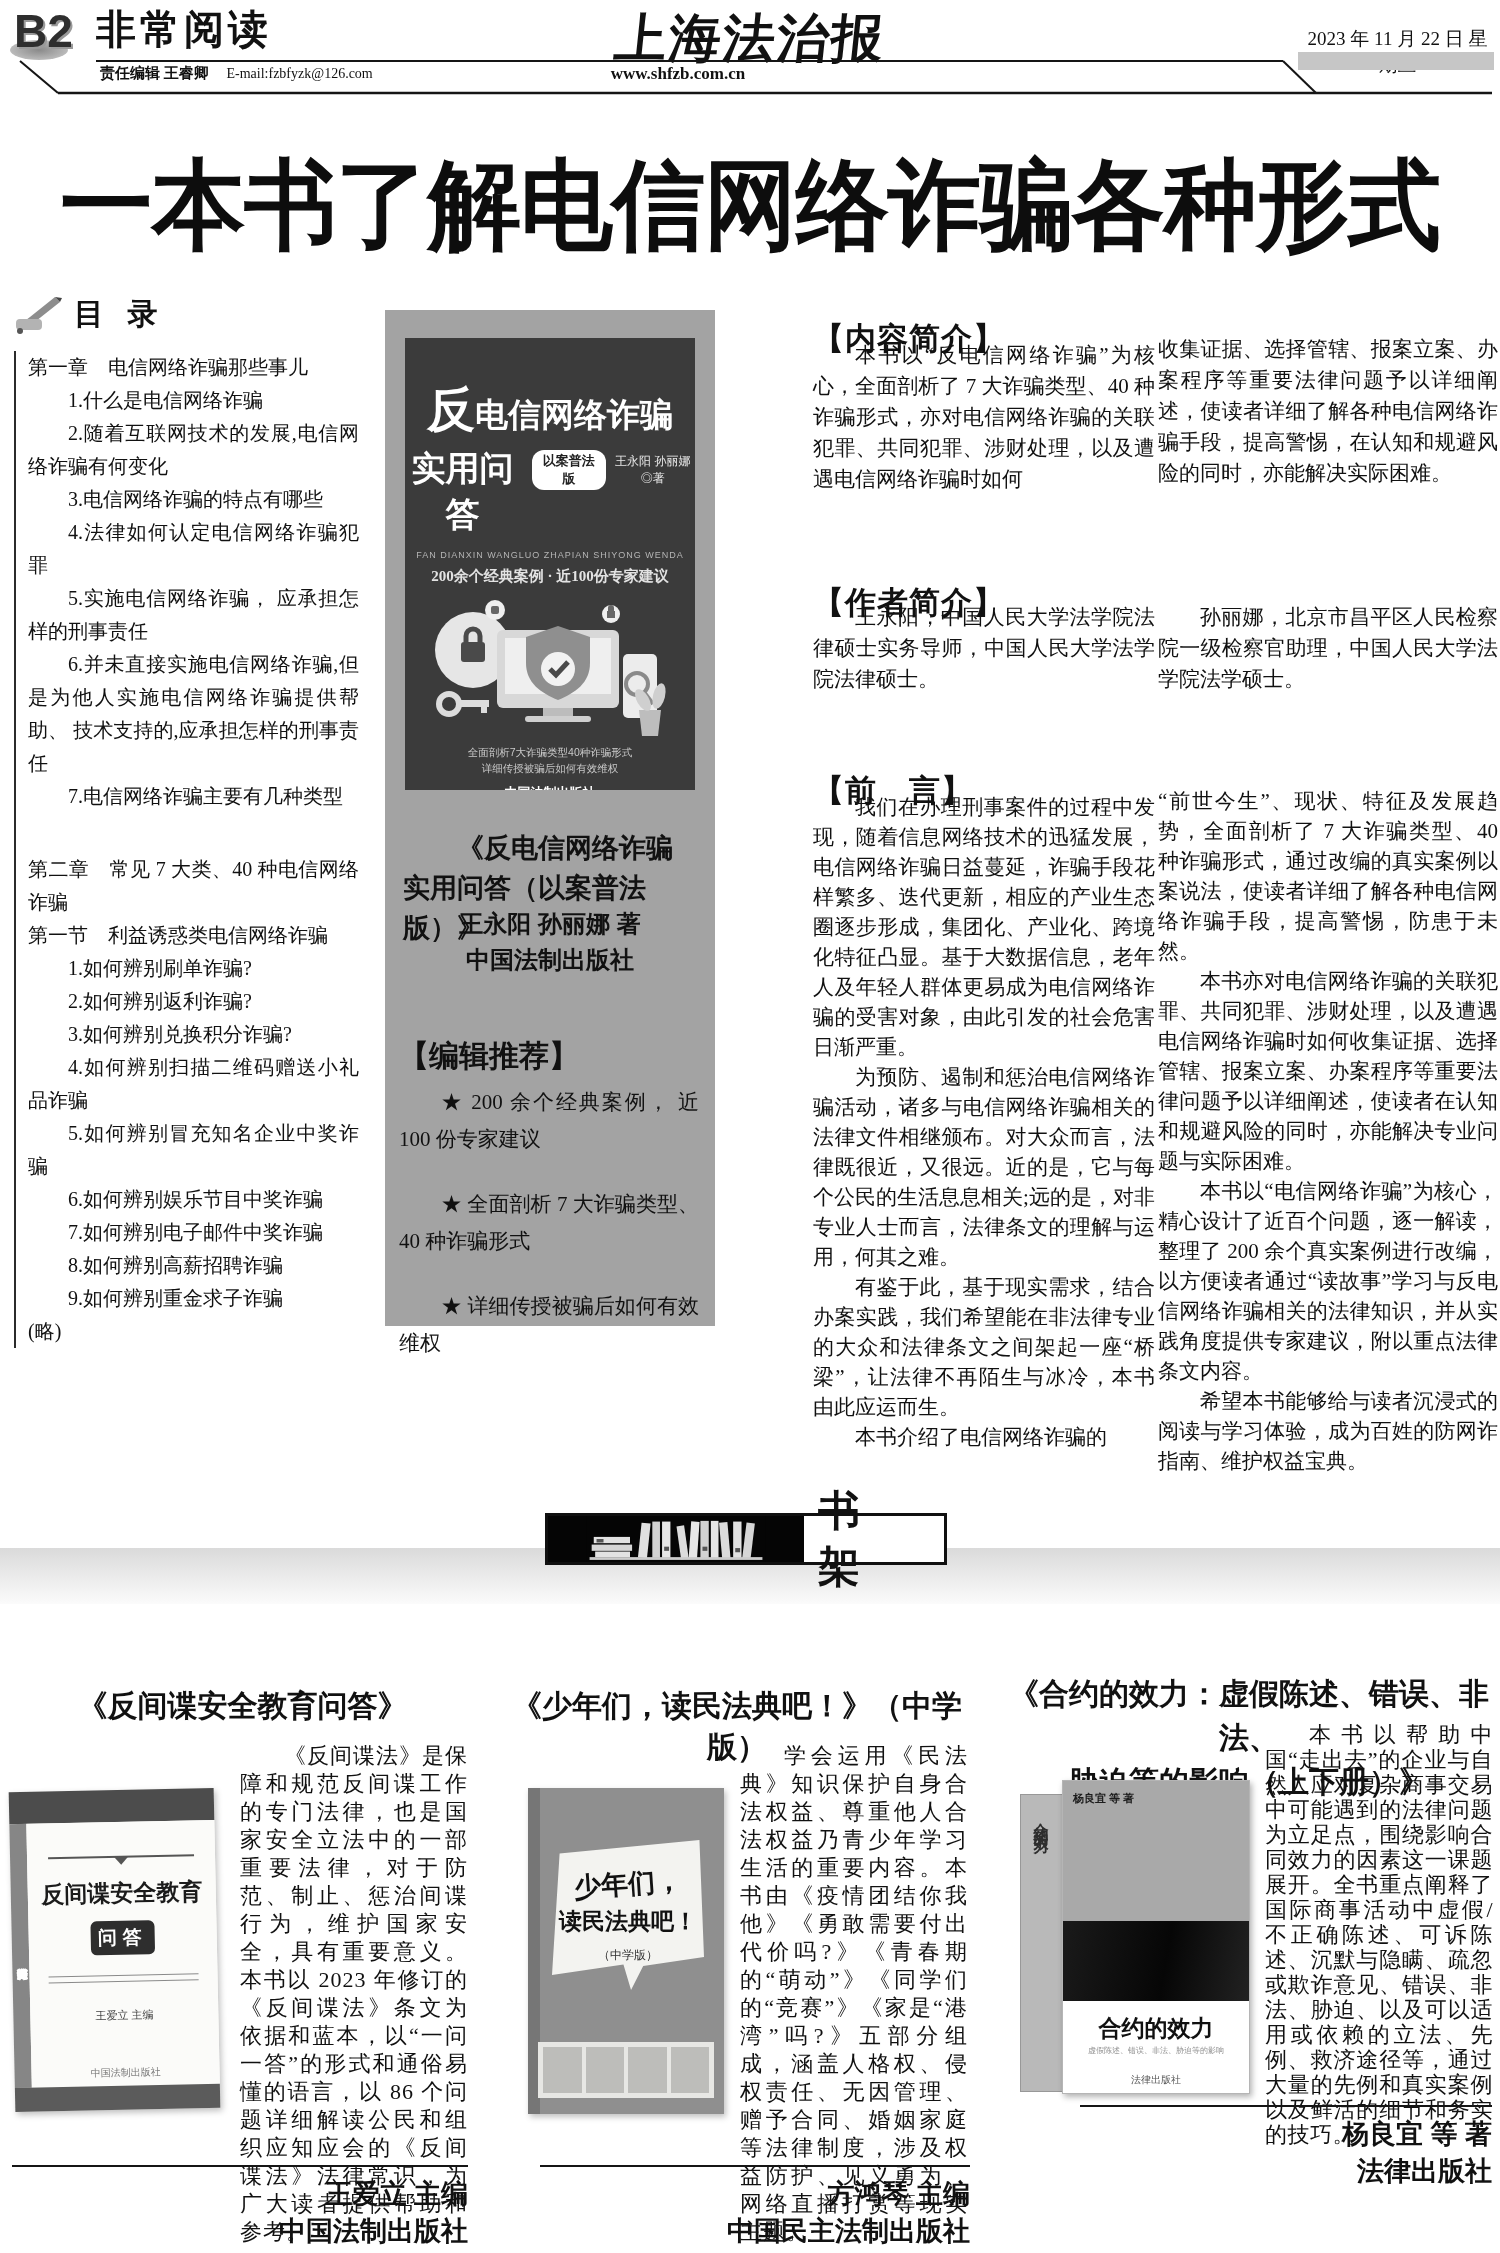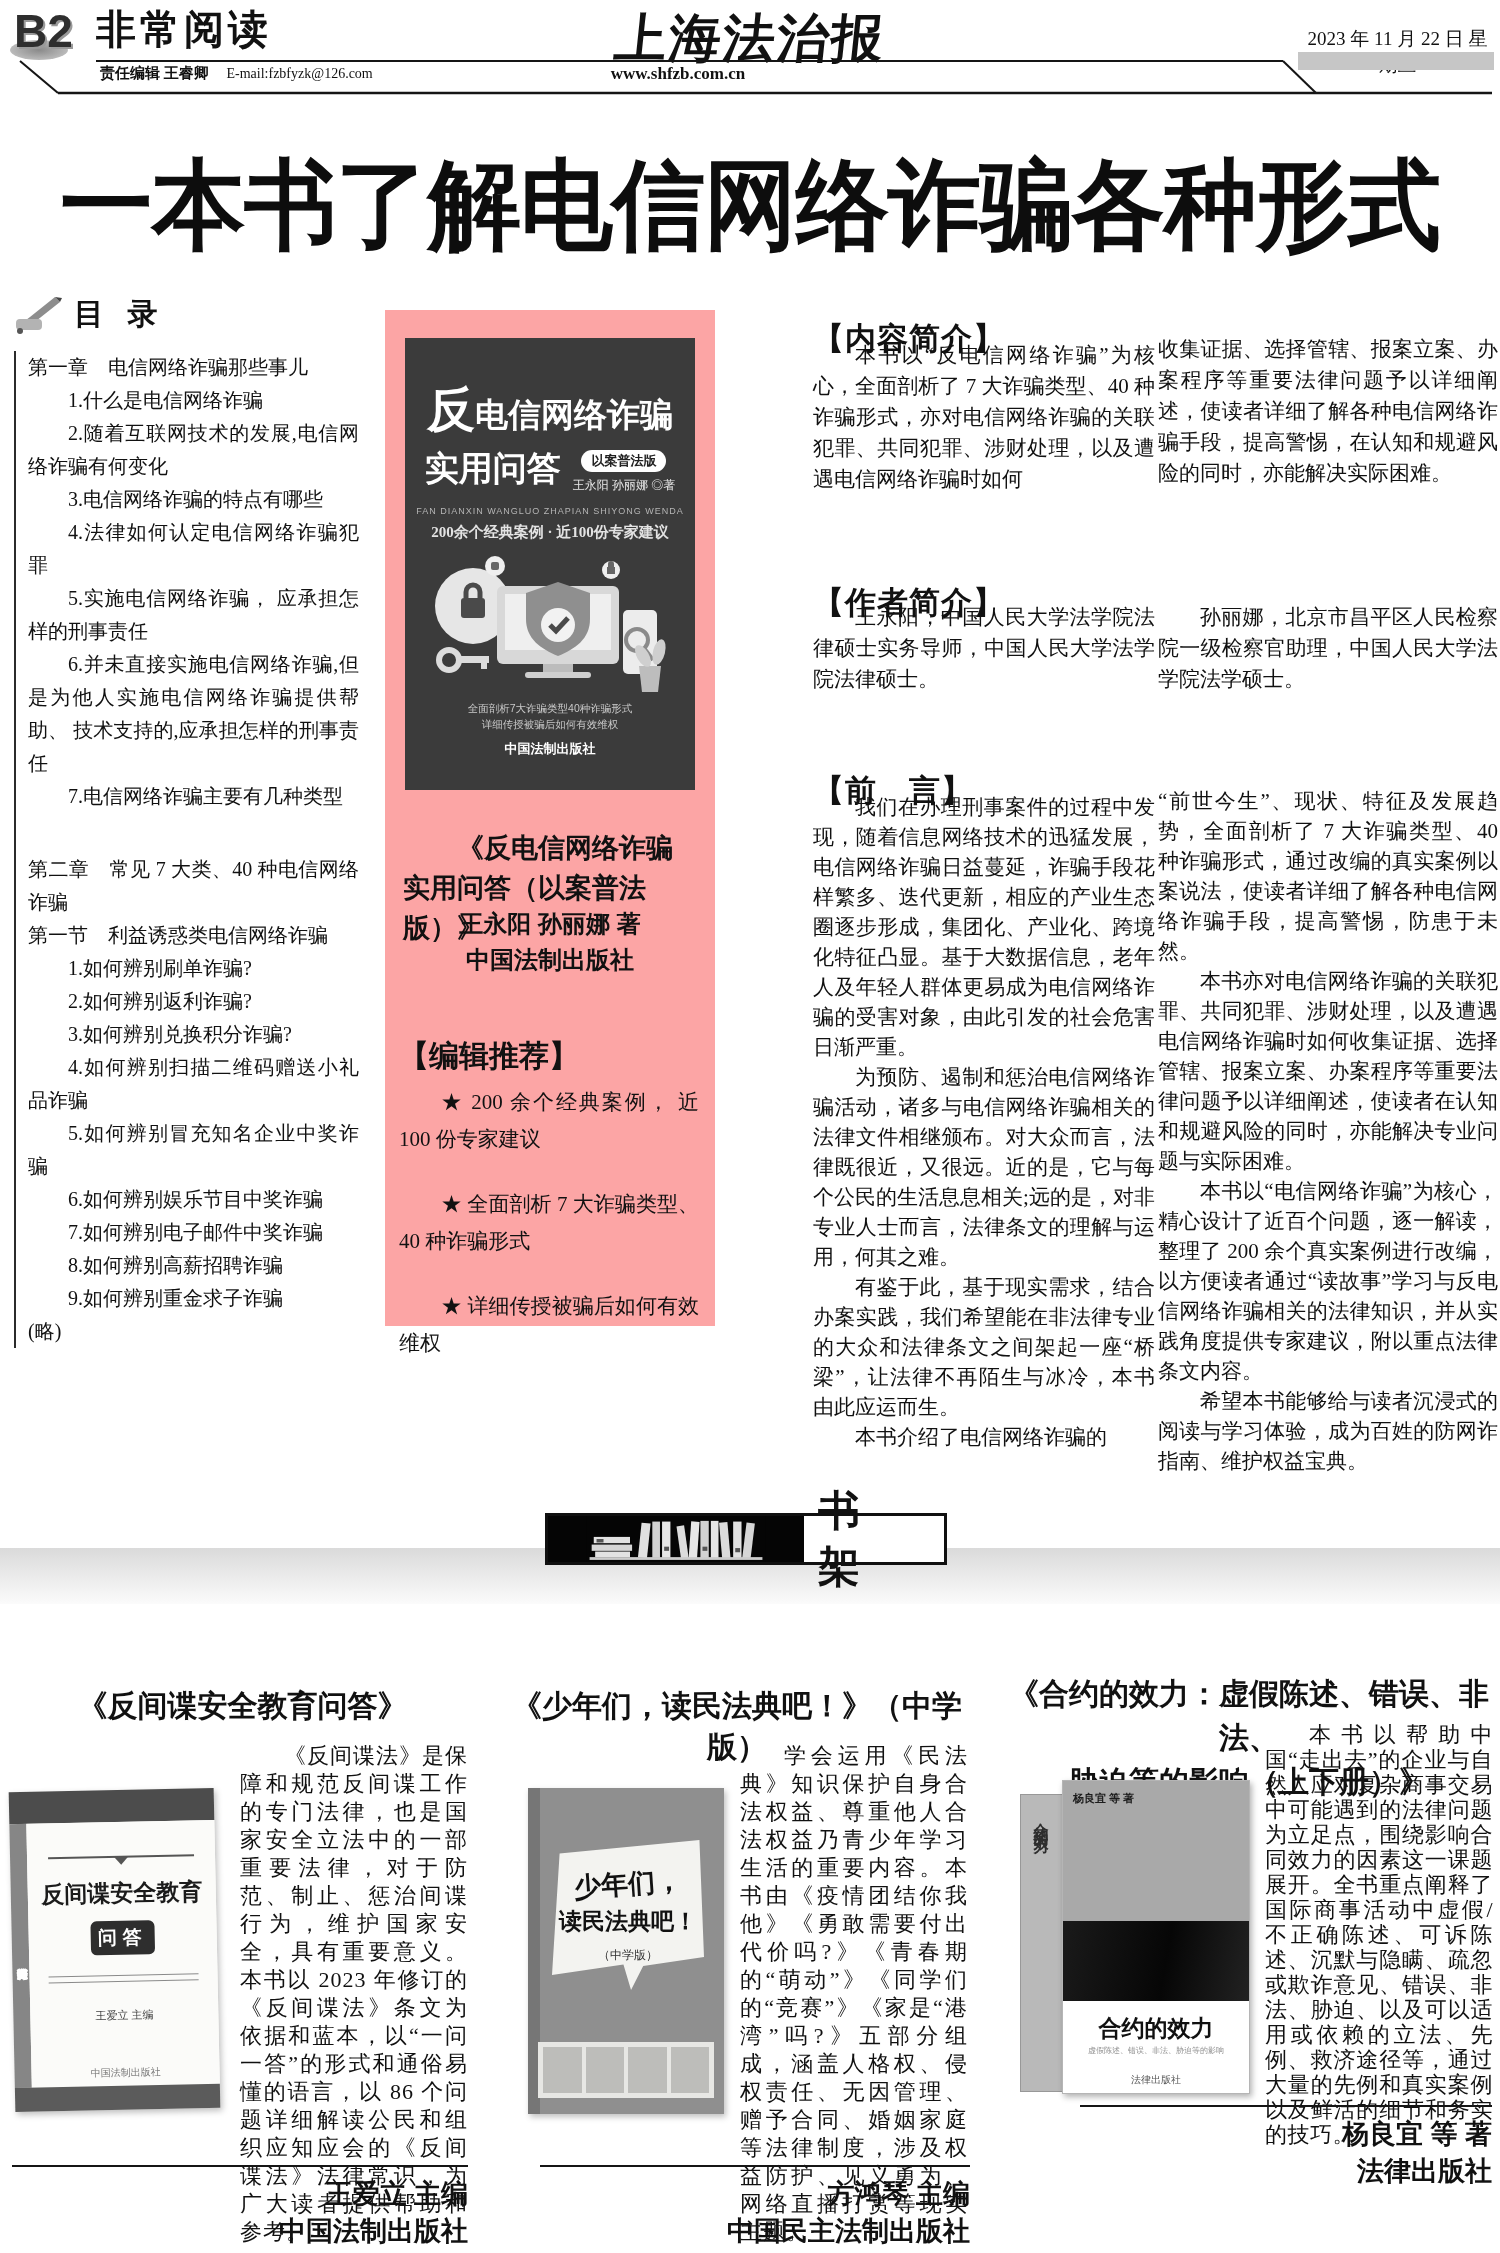--- a/index.html
+++ b/index.html
@@ -34,28 +34,28 @@
   #toc{left:14px;top:294px;width:345px;}
   .toc-head{display:flex;align-items:center;gap:10px;font-weight:bold;font-size:30px;letter-spacing:8px;}
   .toc-list{margin-top:16px;border-left:2px solid #2b2b2b;padding-left:12px;
             font-size:20px;line-height:33px;text-align:justify;}
   .toc-list p{text-indent:2em;}
   .toc-chapter{text-indent:0 !important;}
   .gap-top{margin-top:40px;}
   .noind{text-indent:0 !important;}
 
   
-  #panel{left:385px;top:310px;width:330px;height:1016px;background:#fca5a5;}
+  #panel{left:385px;top:310px;width:330px;height:1016px;background:#a3a3a3;}
   .cover{position:absolute;left:20px;top:28px;width:290px;height:452px;background:#3b3b3b;
          color:#fff;text-align:center;overflow:hidden;}
   .cover-t1{display:block;margin-top:40px;font-weight:900;font-size:33px;font-family:"Liberation Sans",sans-serif;}
   .cover-t1::first-letter{font-size:48px;}
   .cover-row2{display:flex;justify-content:center;align-items:flex-start;gap:12px;margin-top:4px;}
   .cover-t2{font-weight:900;font-size:34px;font-family:"Liberation Sans",sans-serif;}
-  .cover-side{display:flex;flex-direction:column;align-items:center;gap:5px;margin-top:4px;}
+  .cover-side{display:flex;flex-direction:row;align-items:center;gap:5px;margin-top:4px;}
   .cover-badge{background:#fff;color:#222;border-radius:12px;padding:2px 10px;
                font:bold 13px "Liberation Sans",sans-serif;}
   .cover-authors{font:12px "Liberation Sans",sans-serif;color:#e8e8e8;}
   .cover-pinyin{margin-top:12px;font:9px "Liberation Sans",sans-serif;color:#b5b5b5;letter-spacing:1px;}
   .cover-tagline{margin-top:7px;font-weight:bold;font-size:15px;color:#e3e3e3;}
   .cover-illust{margin-top:6px;}
   .cover-note{font:10.5px "Liberation Sans",sans-serif;color:#c9c9c9;line-height:16px;}
   .cover-pub{margin-top:8px;font:bold 13px "Liberation Sans",sans-serif;color:#fff;}
   .panel-title{position:absolute;left:18px;top:518px;width:294px;font-weight:bold;font-size:27px;
                line-height:40px;text-indent:2em;font-family:"Liberation Sans",sans-serif;}

